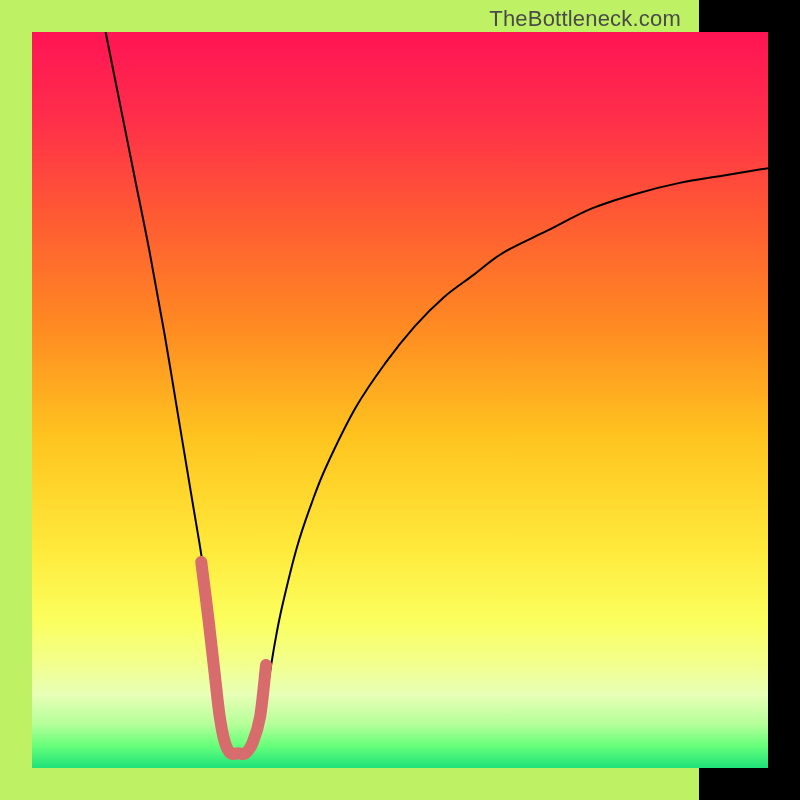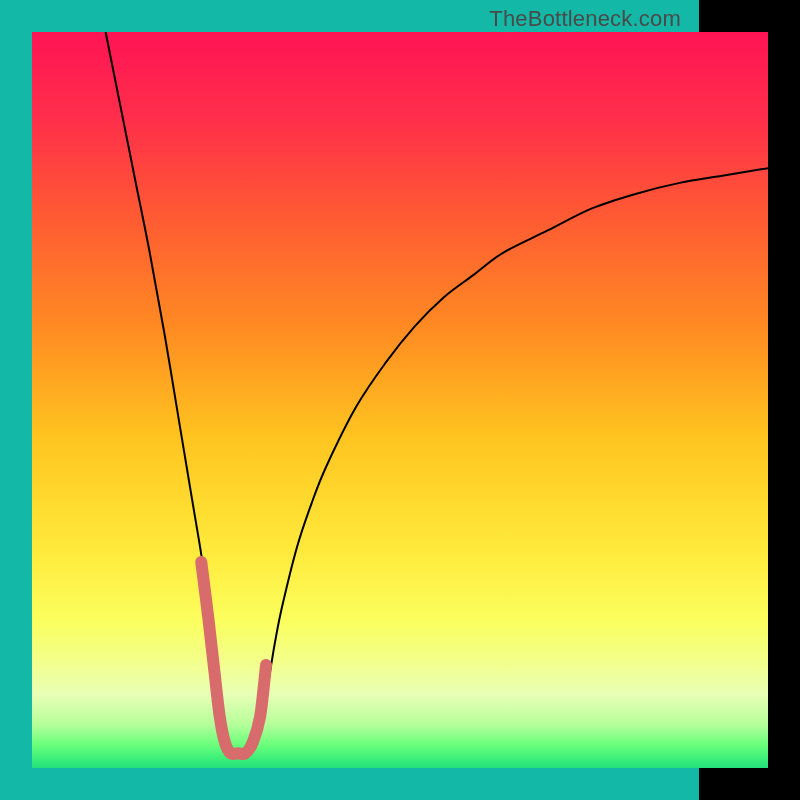--- a/index.html
+++ b/index.html
@@ -8,21 +8,21 @@
     width: 800px;
     height: 800px;
     overflow: hidden;
     background: #000;
     font-family: Arial, Helvetica, sans-serif;
   }
   .outer {
     position: relative;
     width: 699px;
     height: 800px;
-    background: #14b8a6;
+    background: #bef264;
   }
   .watermark {
     position: absolute;
     top: 6px;
     right: 18px;
     color: #4a4a4a;
     font-size: 22px;
     font-weight: 500;
     letter-spacing: 0.2px;
     user-select: none;

